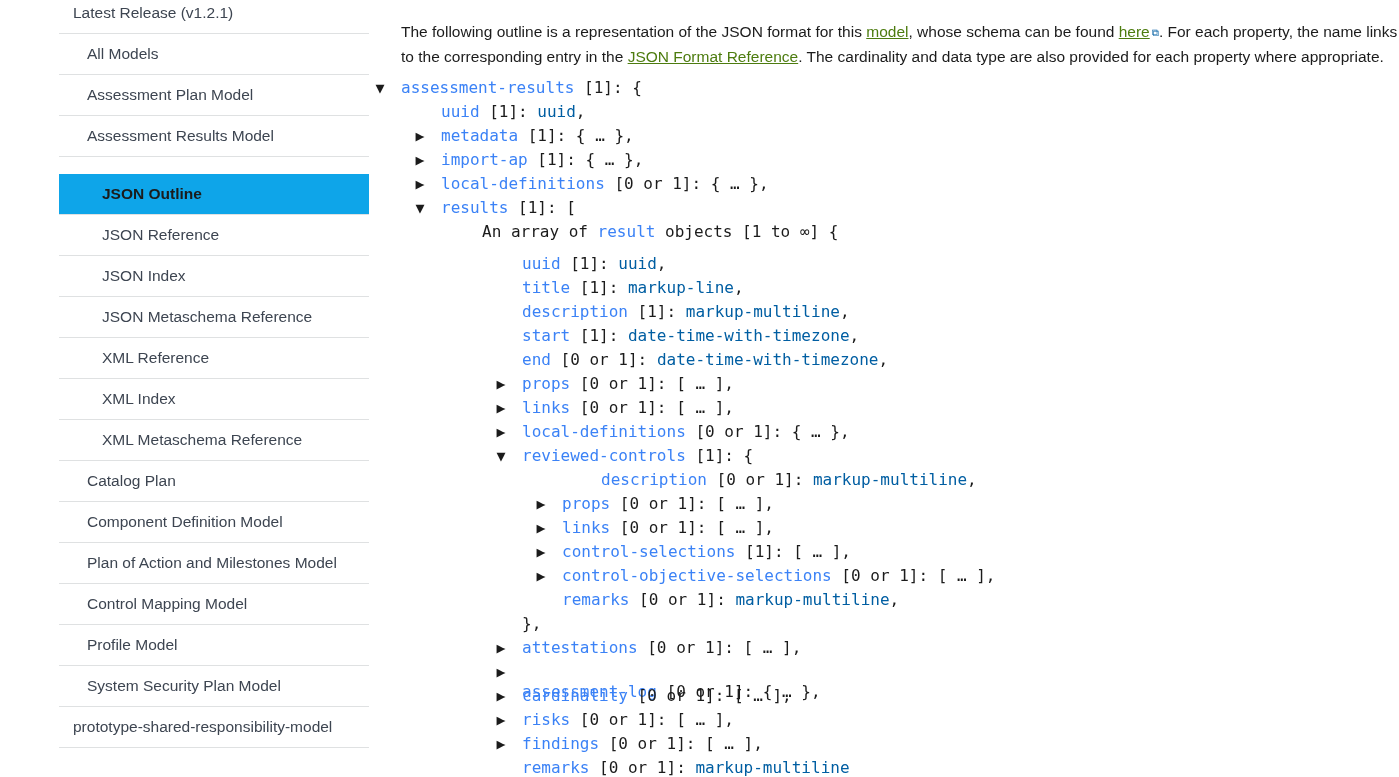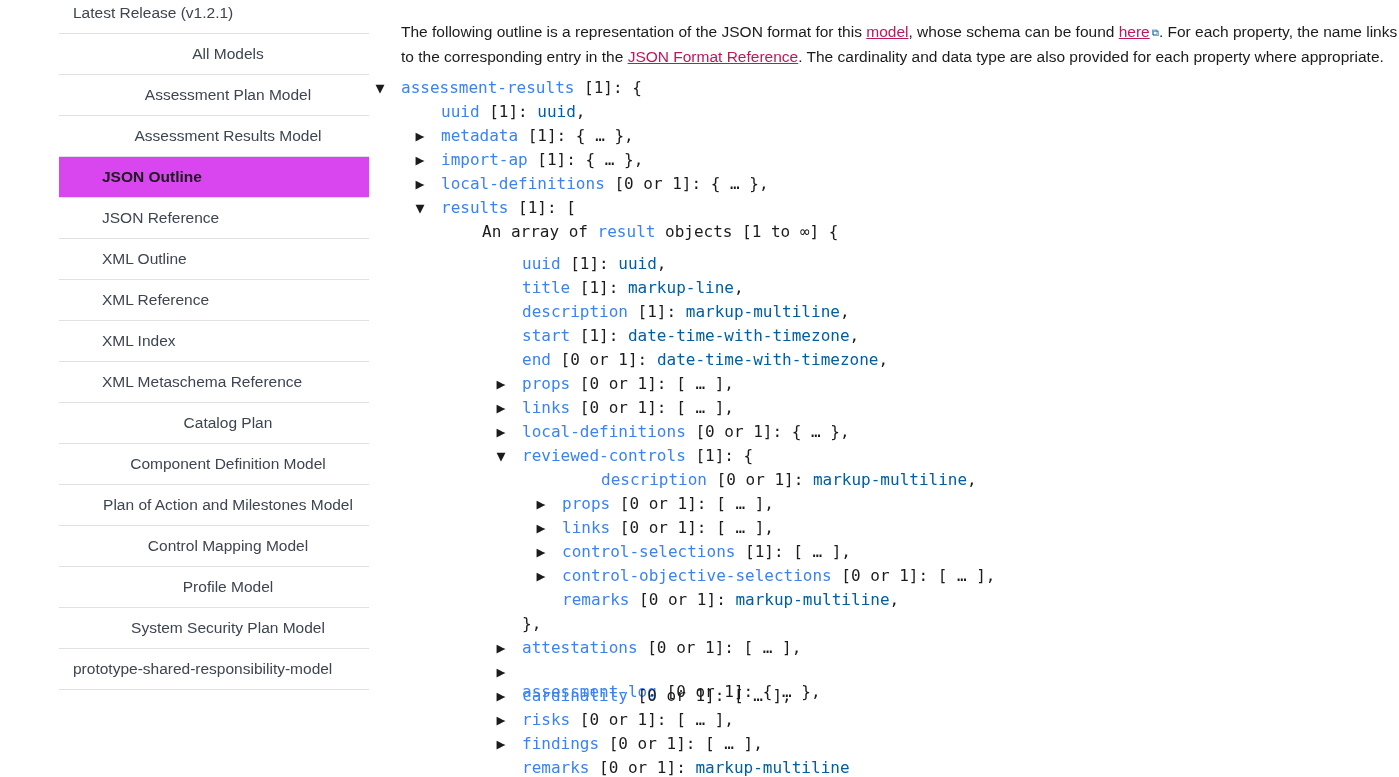--- a/index.html
+++ b/index.html
@@ -4,48 +4,49 @@
 <style>
   html, body { margin: 0; padding: 0; background: #ffffff; }
   body { width: 1399px; height: 777px; overflow: hidden; position: relative;
          font-family: "Liberation Sans", "DejaVu Sans", sans-serif; color: #1b1b1b; }
 
   
   .sidebar { position: absolute; left: 59px; top: -7px; width: 310px; }
   .nav-item { display: block; height: 40px; line-height: 40px; border-bottom: 1px solid #dfe1e2;
               font-size: 15.5px; color: #3d4551; white-space: nowrap; cursor: pointer; text-decoration: none; }
   .nav-item.lvl1 { padding-left: 14px; }
-  .nav-item.lvl2 { padding-left: 28px; text-align: center; }
+  .nav-item.lvl2 { padding-left: 28px; }
   .nav-item.lvl3 { padding-left: 43px; }
-  .nav-item.active { background: #d946ef; font-weight: bold; color: #1b1b1b; }
+  .nav-item.active { background: #0ea5e9; font-weight: bold; color: #1b1b1b; margin-top: 17px; }
 
   
   .main { position: absolute; left: 372px; top: 0; width: 1027px; }
   .intro { position: absolute; left: 29px; top: 20px; width: 1000px; font-size: 15.5px; line-height: 24px; color: #1b1b1b; }
-  .intro a { color: #be185d; text-decoration: underline; }
+  .intro a { color: #4d7c0f; text-decoration: underline; }
   .ext-icon { font-size: 10px; color: #005ea2; margin-left: 2px; vertical-align: 1px; }
 
   .outline { position: absolute; left: 0; top: 76px; font-family: "DejaVu Sans Mono", "Liberation Mono", monospace;
              font-size: 16px; color: #1b1b1b; }
   .line { position: absolute; height: 24px; line-height: 24px; white-space: pre; }
   .toggle { position: absolute; width: 14px; height: 24px; line-height: 24px; font-size: 15px; color: #1b1b1b; cursor: pointer; text-align: center; }
   .prop { color: #3b82f6; cursor: pointer; text-decoration: none; }
   .type { color: #005ea2; }
 </style>
 </head>
 <body>
 
 <nav class="sidebar" id="sidebar">
     <a class="nav-item lvl1">Latest Release (v1.2.1)</a>
     <a class="nav-item lvl2">All Models</a>
     <a class="nav-item lvl2">Assessment Plan Model</a>
     <a class="nav-item lvl2">Assessment Results Model</a>
     <a class="nav-item lvl3 active">JSON Outline</a>
     <a class="nav-item lvl3">JSON Reference</a>
-    <a class="nav-item lvl3">XML Outline</a>
+    <a class="nav-item lvl3">JSON Index</a>
+    <a class="nav-item lvl3">JSON Metaschema Reference</a>
     <a class="nav-item lvl3">XML Reference</a>
     <a class="nav-item lvl3">XML Index</a>
     <a class="nav-item lvl3">XML Metaschema Reference</a>
     <a class="nav-item lvl2">Catalog Plan</a>
     <a class="nav-item lvl2">Component Definition Model</a>
     <a class="nav-item lvl2">Plan of Action and Milestones Model</a>
     <a class="nav-item lvl2">Control Mapping Model</a>
     <a class="nav-item lvl2">Profile Model</a>
     <a class="nav-item lvl2">System Security Plan Model</a>
     <a class="nav-item lvl1">prototype-shared-responsibility-model</a>

